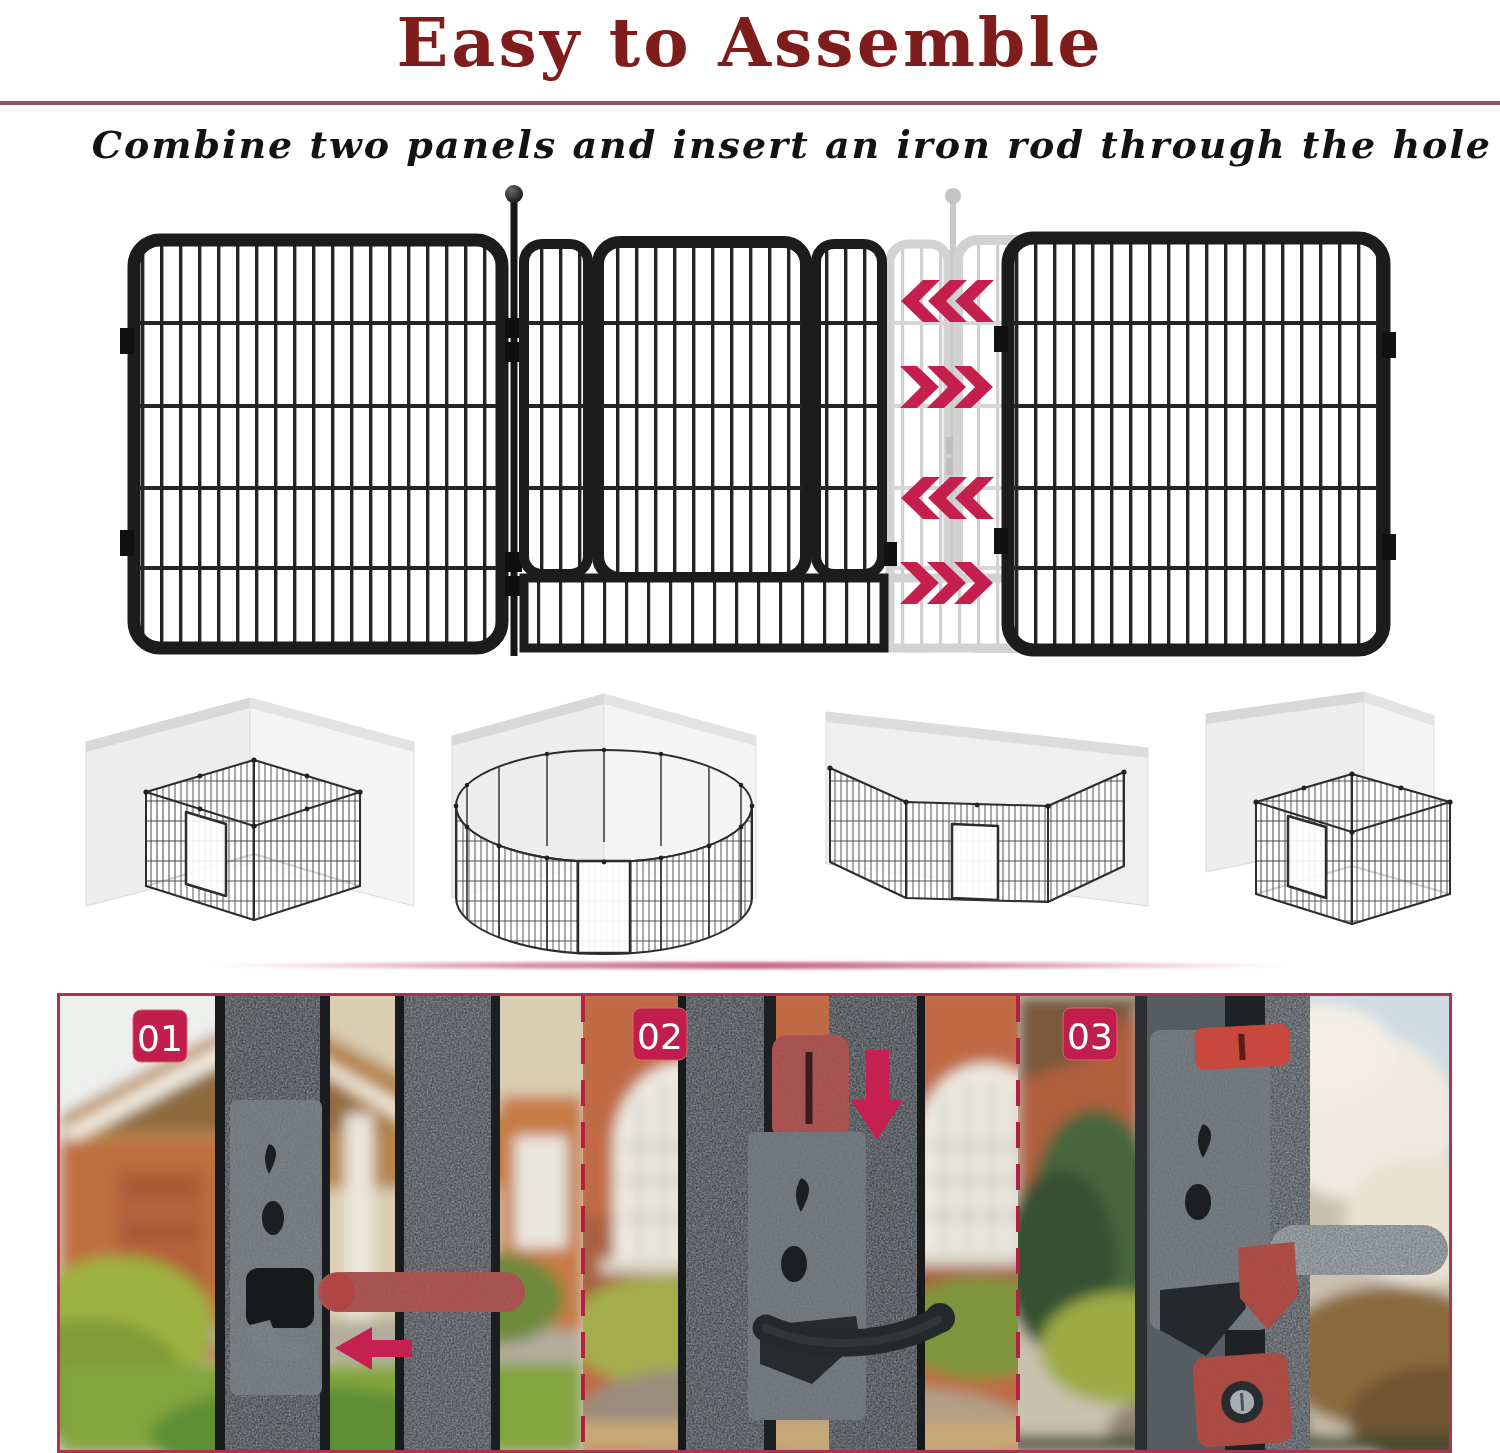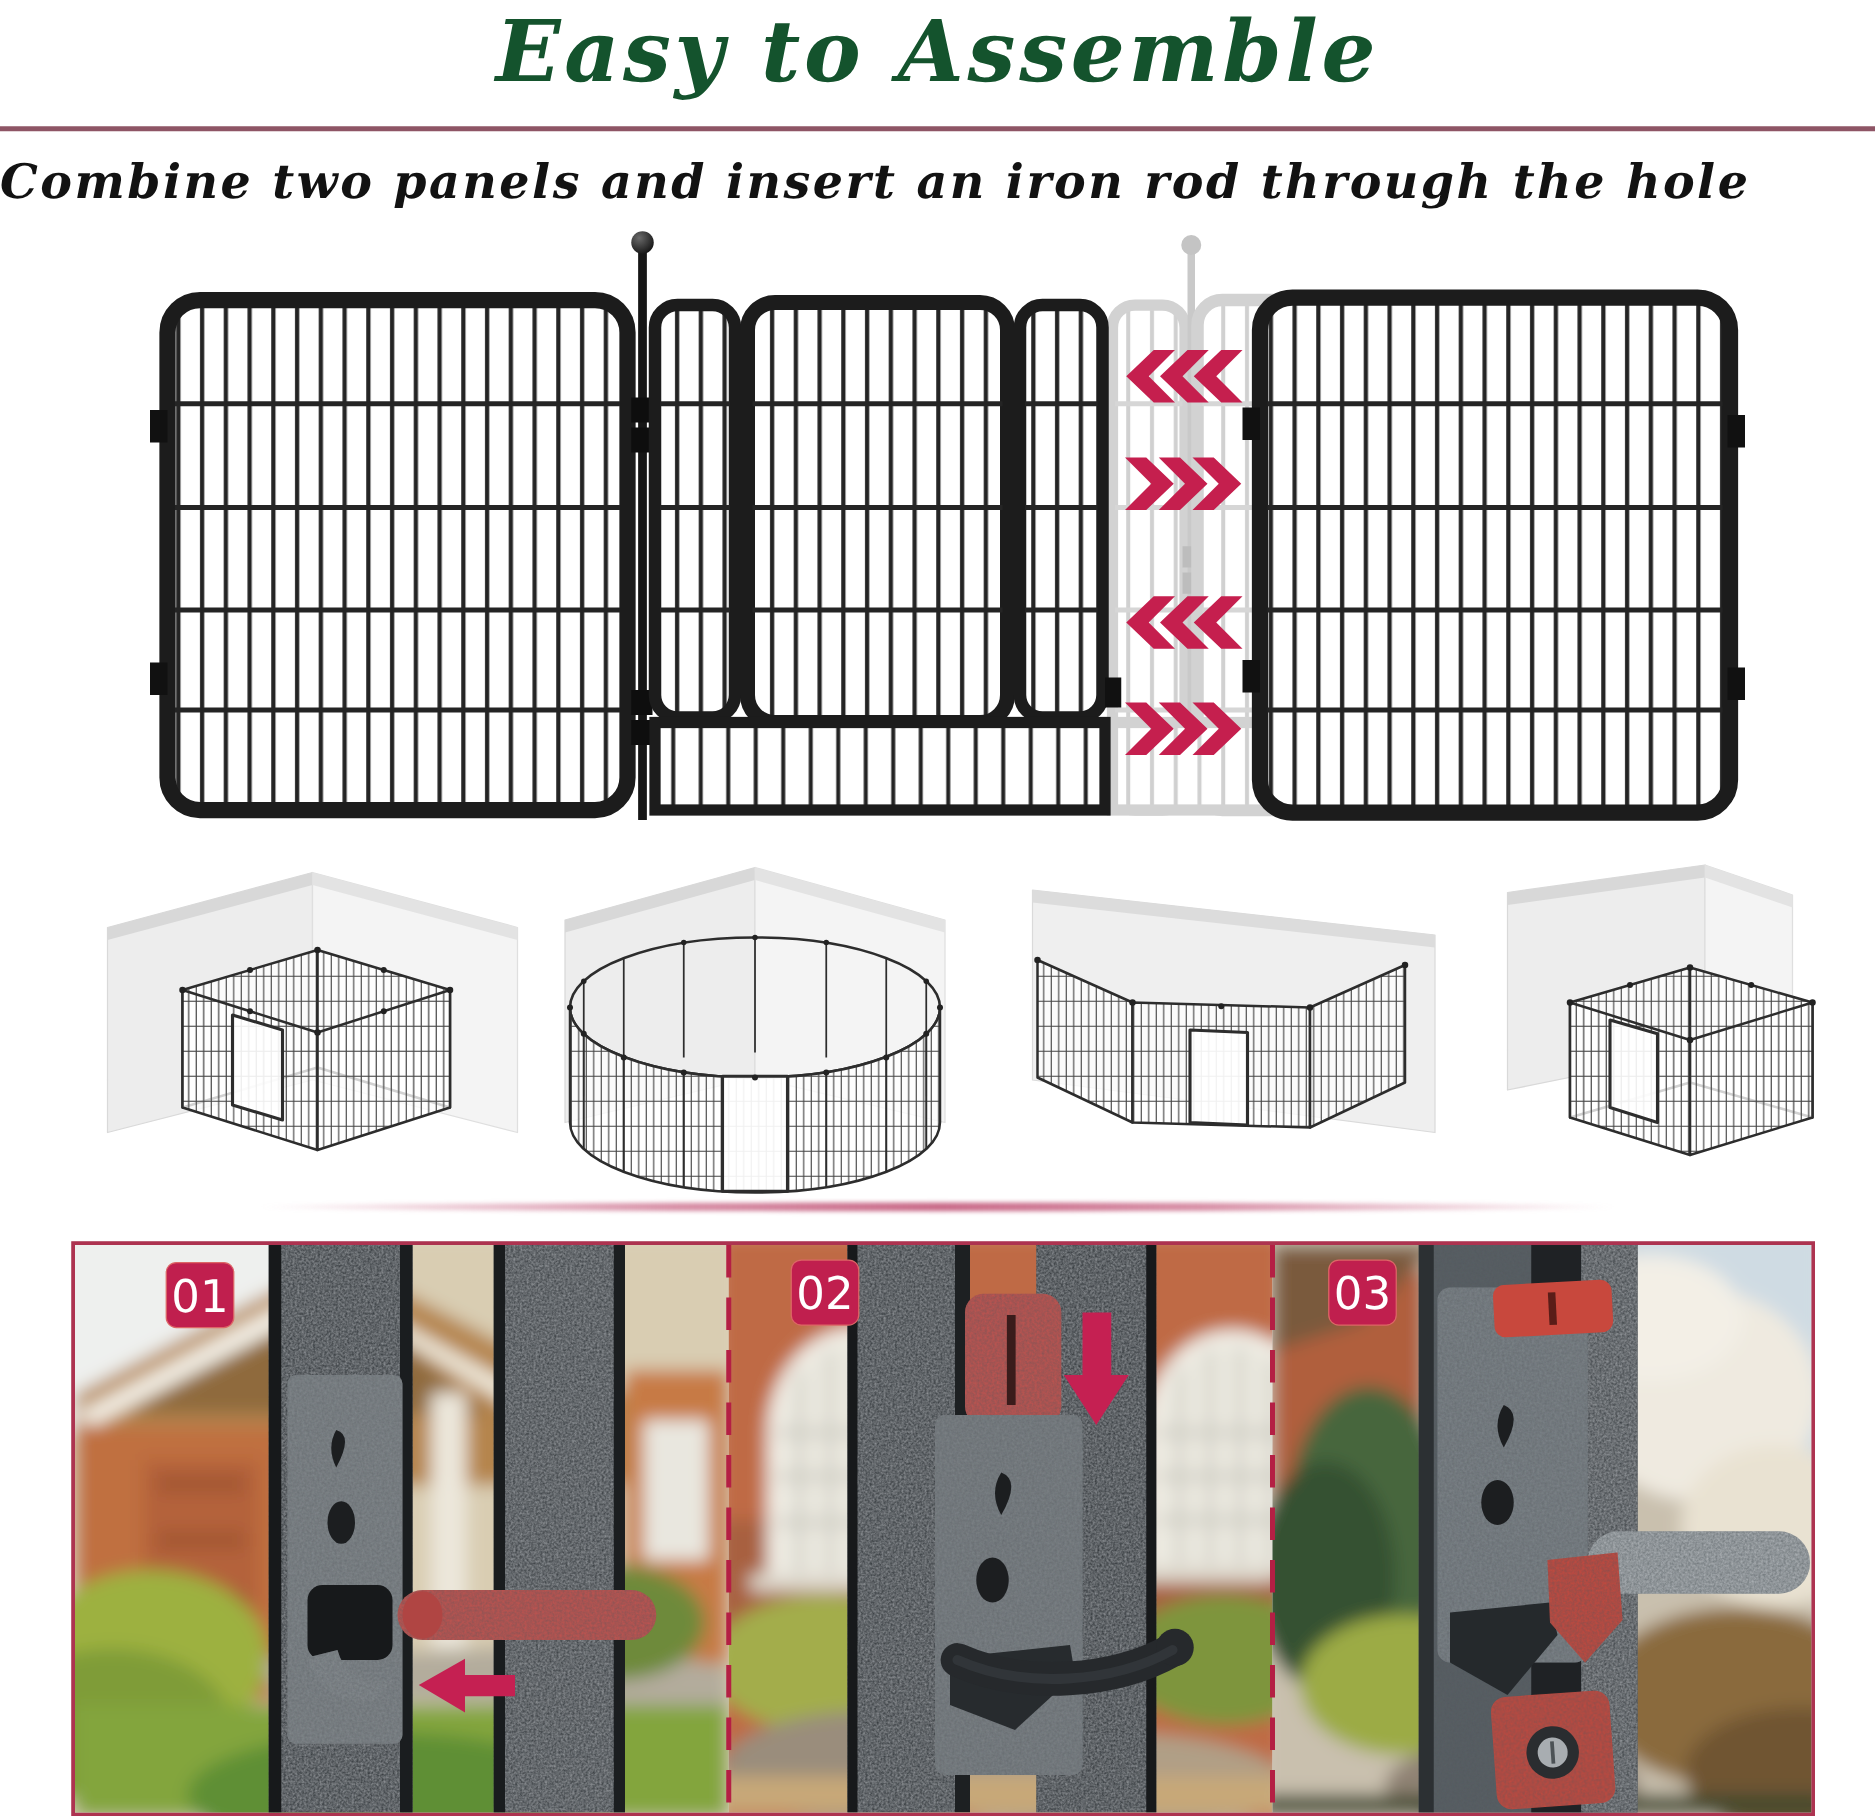--- a/index.html
+++ b/index.html
@@ -1,22 +1,22 @@
 <!DOCTYPE html>
 <html><head>
 <meta charset="utf-8">
 <style>
   html,body{margin:0;padding:0;background:#ffffff;}
   .canvas{position:relative;width:1500px;height:1453px;background:#ffffff;overflow:hidden;
           font-family:"DejaVu Serif","Liberation Serif",serif;}
   .abs{position:absolute;}
   .page-title{left:0;top:2px;width:1500px;text-align:center;font-size:68px;font-weight:bold;
-              font-style:italic;letter-spacing:3px;color:#14532d;margin:0;}
+              letter-spacing:3px;color:#7f1d1d;margin:0;}
   .title-divider{left:0;top:101px;width:1500px;height:4px;background:#8e5565;}
-  .page-subtitle{left:0;top:122px;width:1492px;text-align:left;font-size:38px;font-weight:bold;
+  .page-subtitle{left:0;top:122px;width:1492px;text-align:right;font-size:38px;font-weight:bold;
                  font-style:italic;letter-spacing:2px;color:#121212;margin:0;}
   .floor-shadow{left:205px;top:962px;width:1090px;height:7px;border-radius:50%;
     background:linear-gradient(90deg,rgba(214,138,162,0) 0%,rgba(203,108,138,.75) 30%,
                rgba(198,98,130,.95) 50%,rgba(203,108,138,.75) 70%,rgba(214,138,162,0) 100%);
     filter:blur(1.5px);}
   .photo-strip{left:57px;top:993px;width:1395px;height:460px;border:3px solid #ad3350;
                box-sizing:border-box;background:#e5e5e5;}
   .photo-strip svg{position:absolute;left:0;top:0;width:1389px;height:454px;display:block;}
   svg{display:block;}
 </style>

